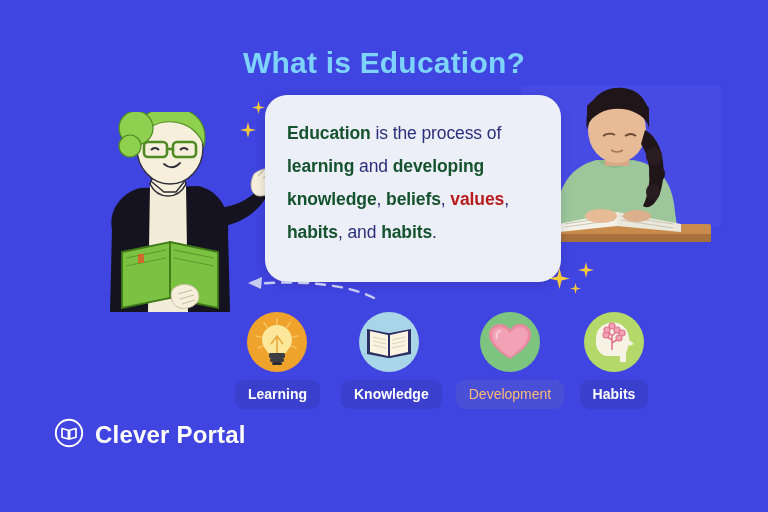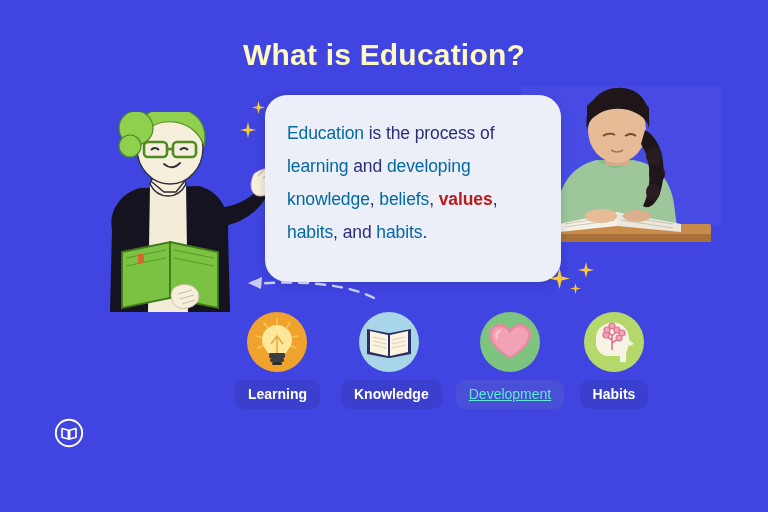--- a/index.html
+++ b/index.html
@@ -5,36 +5,36 @@
   html,body{margin:0;padding:0;}
   body{
     width:768px;height:512px;overflow:hidden;
     font-family:"Liberation Sans","DejaVu Sans",sans-serif;
     background:#4044e0;
   }
   #stage{position:relative;width:768px;height:512px;overflow:hidden;background:#4044e0;}
 
   
   #title{
-    position:absolute;left:0;top:38px;width:768px;text-align:center;
-    color:#fef9c3;font-size:30px;font-weight:bold;letter-spacing:.2px;
+    position:absolute;left:0;top:46px;width:768px;text-align:center;
+    color:#7dd3fc;font-size:30px;font-weight:bold;letter-spacing:.2px;
   }
 
   
   #bubble{
     position:absolute;left:265px;top:95px;width:296px;height:187px;
     background:#eceef8;border-radius:22px;
     box-shadow:0 2px 10px rgba(20,20,80,.18);
   }
   #bubble-text{
     position:absolute;left:22px;top:22px;width:258px;
     color:#2a2f7a;font-size:17.5px;line-height:33px;font-weight:normal;
     letter-spacing:-.1px;
   }
-  #bubble-text b{font-weight:normal;color:#0369a1;}
+  #bubble-text b{font-weight:bold;color:#14532d;}
   #bubble-text .vl{font-weight:bold;color:#b91c1c;}
 
   
   #dash{position:absolute;left:238px;top:272px;width:140px;height:36px;}
 
   
   .spark{position:absolute;background:#f9c93c;}
   .spark i{display:block;width:100%;height:100%;background:#f9c93c;
     clip-path:polygon(50% 0%,60% 40%,100% 50%,60% 60%,50% 100%,40% 60%,0% 50%,40% 40%);}
 
@@ -45,21 +45,21 @@
   #student{position:absolute;left:521px;top:86px;width:200px;height:170px;overflow:hidden;}
 
   
   #badges{position:absolute;left:235px;top:312px;width:420px;height:98px;}
   .badge{position:absolute;top:0;width:auto;text-align:center;}
   .circ{width:60px;height:60px;border-radius:50%;margin:0 auto;position:relative;overflow:hidden;}
   .pill{
     margin-top:8px;display:inline-block;padding:6px 13px 7px;border-radius:9px;
     background:#3a3fcd;color:#ffffff;font-size:14px;font-weight:bold;white-space:nowrap;
   }
-  .pill.dim{background:#4a4fd8;color:#5eead4;font-weight:normal;text-decoration:underline;}
+  .pill.dim{background:#4a4fd8;color:#fdba74;font-weight:normal;}
 
   
   #logo{position:absolute;left:54px;top:418px;display:flex;align-items:center;gap:11px;}
   #logo-text{color:#ffffff;font-size:24px;font-weight:bold;letter-spacing:.2px;}
 </style>
 </head>
 <body>
 
 <div id="stage">
 
@@ -251,15 +251,16 @@
   </div>
 
   <div id="logo">
     <span>
       <svg width="30" height="30" viewBox="0 0 30 30">
         <circle cx="15" cy="15" r="13.2" fill="none" stroke="#ffffff" stroke-width="1.9"></circle>
         <path d="M8 10.5 L14.4 12.2 L14.4 21 L8 19.2 Z" fill="none" stroke="#ffffff" stroke-width="1.7" stroke-linejoin="round"></path>
         <path d="M22 10.5 L15.6 12.2 L15.6 21 L22 19.2 Z" fill="none" stroke="#ffffff" stroke-width="1.7" stroke-linejoin="round"></path>
       </svg>
     </span>
+    <span id="logo-text">Clever Portal</span>
   </div>
 
 </div>
 
 </body></html>

